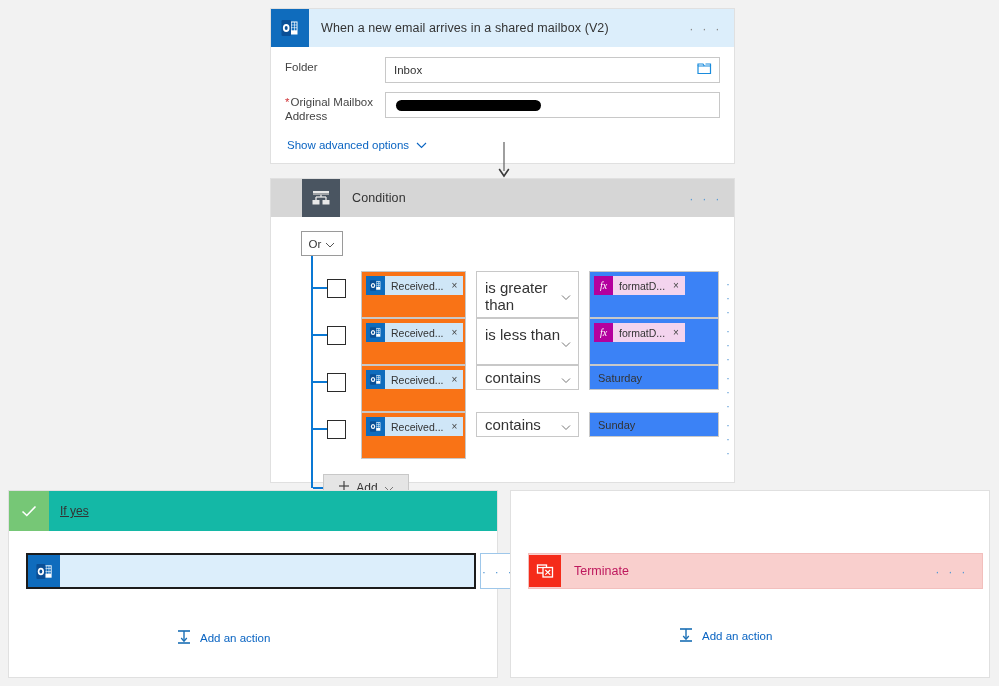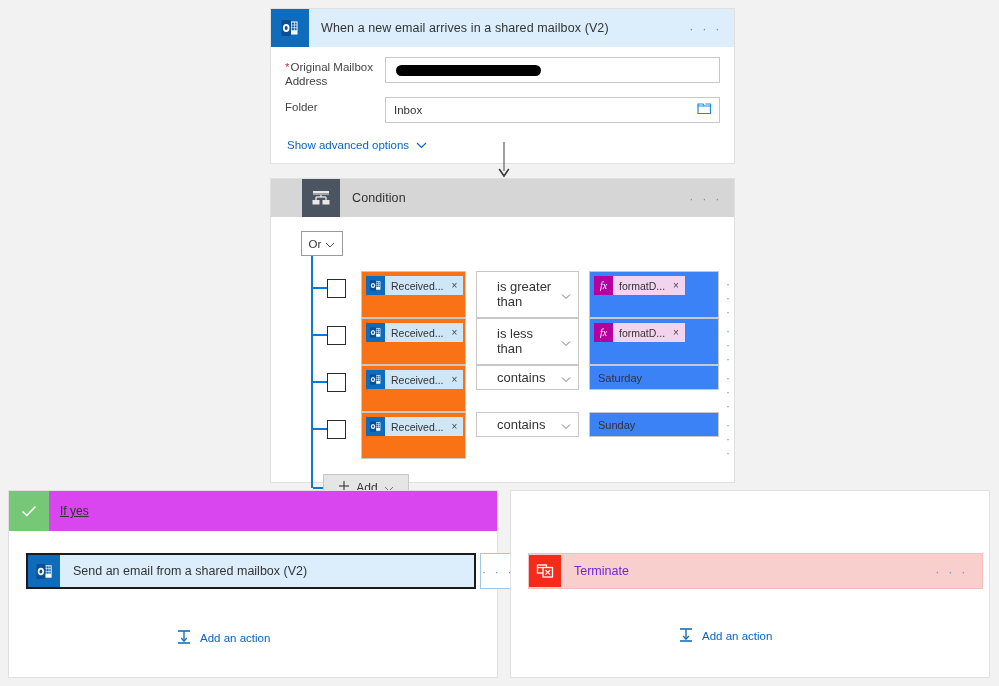--- a/index.html
+++ b/index.html
@@ -61,56 +61,56 @@
   .chip{position:absolute;left:4px;top:4px;height:19px;display:flex;align-items:center;}
   .chip-ico{width:19px;height:19px;flex:none;display:flex;align-items:center;justify-content:center;}
   .chip-text{display:flex;align-items:center;gap:8px;height:19px;padding:0 6px 0 6px;font-size:10.5px;white-space:nowrap;}
   .chip-x{font-size:10px;color:#444;cursor:pointer;}
   .chip-blue .chip-ico{background:#0f6cbd;}
   .chip-blue .chip-text{background:#cfe6f7;color:#333;}
   .chip-pink .chip-ico{background:#b4009e;color:#fff;font-style:italic;font-size:10px;font-family:"Liberation Serif",serif;}
   .chip-pink .chip-text{background:#f3d4ee;color:#333;}
 
   .op-select{position:absolute;left:205px;top:0;width:103px;border:1px solid #c8c8c8;background:#fff;box-sizing:border-box;
-             display:flex;align-items:center;padding:0 20px;font-size:13px;color:#333;cursor:pointer;}
+             display:flex;align-items:center;padding:0 8px;font-size:15px;color:#333;cursor:pointer;}
   .op-select .chev{position:absolute;right:7px;top:50%;transform:translateY(-50%);}
   .op-tall{height:47px;align-items:flex-start;padding-top:7px;}
   .op-short{height:25px;}
 
   .valuebox{position:absolute;left:318px;top:0;width:130px;border:1px solid #c8c8c8;background:#3b82f6;box-sizing:border-box;}
   .vb-tall{height:47px;}
   .vb-short{height:25px;display:flex;align-items:center;padding:0 8px;font-size:11px;color:#333;}
   .row-ellipsis{position:absolute;left:455px;top:6px;color:#5b9bd5;letter-spacing:2.5px;font-size:12px;cursor:pointer;}
 
   .add-btn{position:absolute;left:52px;width:86px;height:27px;border:1px solid #c8c8c8;background:#e5e5e5;
            display:flex;align-items:center;justify-content:center;gap:6px;font-size:12px;color:#333;cursor:pointer;box-sizing:border-box;}
 
   
   .branch{position:absolute;background:#fff;border:1px solid #e0e0e0;box-sizing:border-box;}
   #yes-branch{left:8px;top:490px;width:490px;height:188px;}
   #no-branch{left:510px;top:490px;width:480px;height:188px;}
   .branch-header{display:flex;align-items:center;height:40px;}
   .branch-header .bh-icon{width:40px;height:40px;flex:none;display:flex;align-items:center;justify-content:center;}
   .branch-header .bh-label{padding-left:11px;font-size:12px;color:#333;}
-  .yes-head{background:#d946ef;text-decoration:underline;}
+  .yes-head{background:#14b8a6;text-decoration:underline;}
   .yes-icon{background:#76c776;}
   .no-head{background:#fdeeee;}
   .no-icon{background:#f09292;}
 
   .action-card{position:absolute;display:flex;align-items:center;box-sizing:border-box;}
   
   #send-email{left:17px;top:62px;width:450px;height:36px;border:2px solid #1b1b1b;background:#dceefb;}
   #send-email .ac-icon{width:32px;height:32px;flex:none;background:#0f6cbd;display:flex;align-items:center;justify-content:center;}
   #send-email .ac-label{padding-left:13px;font-size:12.5px;color:#333;}
   #send-email-menu{position:absolute;left:471px;top:62px;width:36px;height:36px;border:1px solid #9ec7ea;background:#fff;
                    display:flex;align-items:center;justify-content:center;color:#5b9bd5;letter-spacing:2.5px;font-size:13px;box-sizing:border-box;cursor:pointer;}
   
   #terminate{left:17px;top:62px;width:455px;height:36px;background:#f9cfcd;border:1px solid #f2bfbd;}
   #terminate .ac-icon{width:32px;height:32px;flex:none;background:#f52b19;display:flex;align-items:center;justify-content:center;}
-  #terminate .ac-label{padding-left:13px;font-size:12.5px;color:#6d28d9;}
+  #terminate .ac-label{padding-left:13px;font-size:12.5px;color:#be185d;}
   #terminate .ellipsis{right:14px;}
 
   .add-action{position:absolute;display:flex;align-items:center;gap:8px;color:#0a64c2;font-size:11.5px;cursor:pointer;}
   #yes-add{left:175px;top:636px;}
   #no-add{left:675px;top:634px;}
 </style>
 </head>
 <body>
 
 <div class="canvas">
@@ -135,37 +135,37 @@
           <ellipse cx="6.2" cy="10" rx="3.3" ry="4" fill="#ffffff"></ellipse>
           <ellipse cx="6.2" cy="10" rx="1.5" ry="2.1" fill="#0a4f96"></ellipse>
         </svg>
       </div>
       <div class="card-title">When a new email arrives in a shared mailbox (V2)</div>
       <div class="ellipsis gray">· · ·</div>
     </div>
     <div class="trigger-body">
 
       <div class="field-row">
-        <div class="field-label"><span class="req-star">*</span><span>Original Mailbox Address</span></div>
-        <div class="field-box">
-          <div class="redacted"></div>
-        </div>
-      </div>
-
-      <div class="field-row">
         <div class="field-label">Folder</div>
         <div class="field-box">
           <span class="val">Inbox</span>
           <span class="folder-ico">
             <svg width="15" height="13" viewBox="0 0 15 13">
               <path d="M1 4 L1 11.5 L13.5 11.5 L13.5 4 Z" fill="none" stroke="#1a8cdd" stroke-width="1.2"></path>
               <path d="M1 4 L1 2 L6 2 L7.3 4" fill="none" stroke="#1a8cdd" stroke-width="1.2"></path>
               <path d="M8.5 2 L13.5 2 L13.5 4" fill="none" stroke="#1a8cdd" stroke-width="1.2"></path>
             </svg>
           </span>
+        </div>
+      </div>
+
+      <div class="field-row">
+        <div class="field-label"><span class="req-star">*</span><span>Original Mailbox Address</span></div>
+        <div class="field-box">
+          <div class="redacted"></div>
         </div>
       </div>
 
       <div class="adv-link">
         <span>Show advanced options</span>
         <span>
           <svg width="11" height="7" viewBox="0 0 11 7">
               <path d="M1 1 L5.5 5.5 L10 1" fill="none" stroke="#0a64c2" stroke-width="1.1"></path>
             </svg>
         </span>
@@ -441,21 +441,20 @@
               <rect x="15" y="7.3" width="1.6" height="2.2"></rect>
               <rect x="9" y="10.1" width="2.4" height="2.2"></rect>
               <rect x="12" y="10.1" width="2.4" height="2.2"></rect>
               <rect x="15" y="10.1" width="1.6" height="2.2"></rect>
             </g>
           <rect x="1.5" y="2" width="9.5" height="16" rx="1.2" fill="#0a4f96"></rect>
           <ellipse cx="6.2" cy="10" rx="3.3" ry="4" fill="#ffffff"></ellipse>
             <ellipse cx="6.2" cy="10" rx="1.5" ry="2.1" fill="#0a4f96"></ellipse>
         </svg>
       </div>
-      <div class="ac-label">Send an email from a shared mailbox (V2)</div>
     </div>
     <div id="send-email-menu">· · ·</div>
 
     <div class="add-action" id="yes-add" style="left:167px;top:138px;">
       <span>
         <svg width="16" height="16" viewBox="0 0 16 16">
           <line x1="2" y1="2" x2="14" y2="2" stroke="#1a6fb5" stroke-width="1.6"></line>
           <line x1="8" y1="2" x2="8" y2="11" stroke="#1a6fb5" stroke-width="1.4"></line>
           <path d="M5.2 9 L8 12.2 L10.8 9" fill="none" stroke="#1a6fb5" stroke-width="1.3"></path>
           <line x1="2" y1="14" x2="14" y2="14" stroke="#1a6fb5" stroke-width="1.6"></line>

